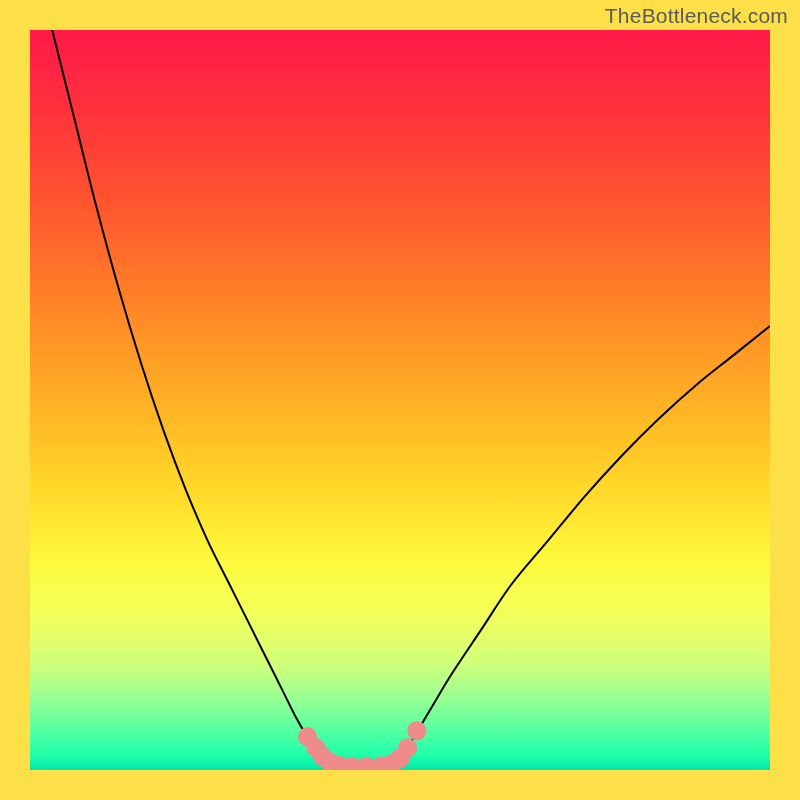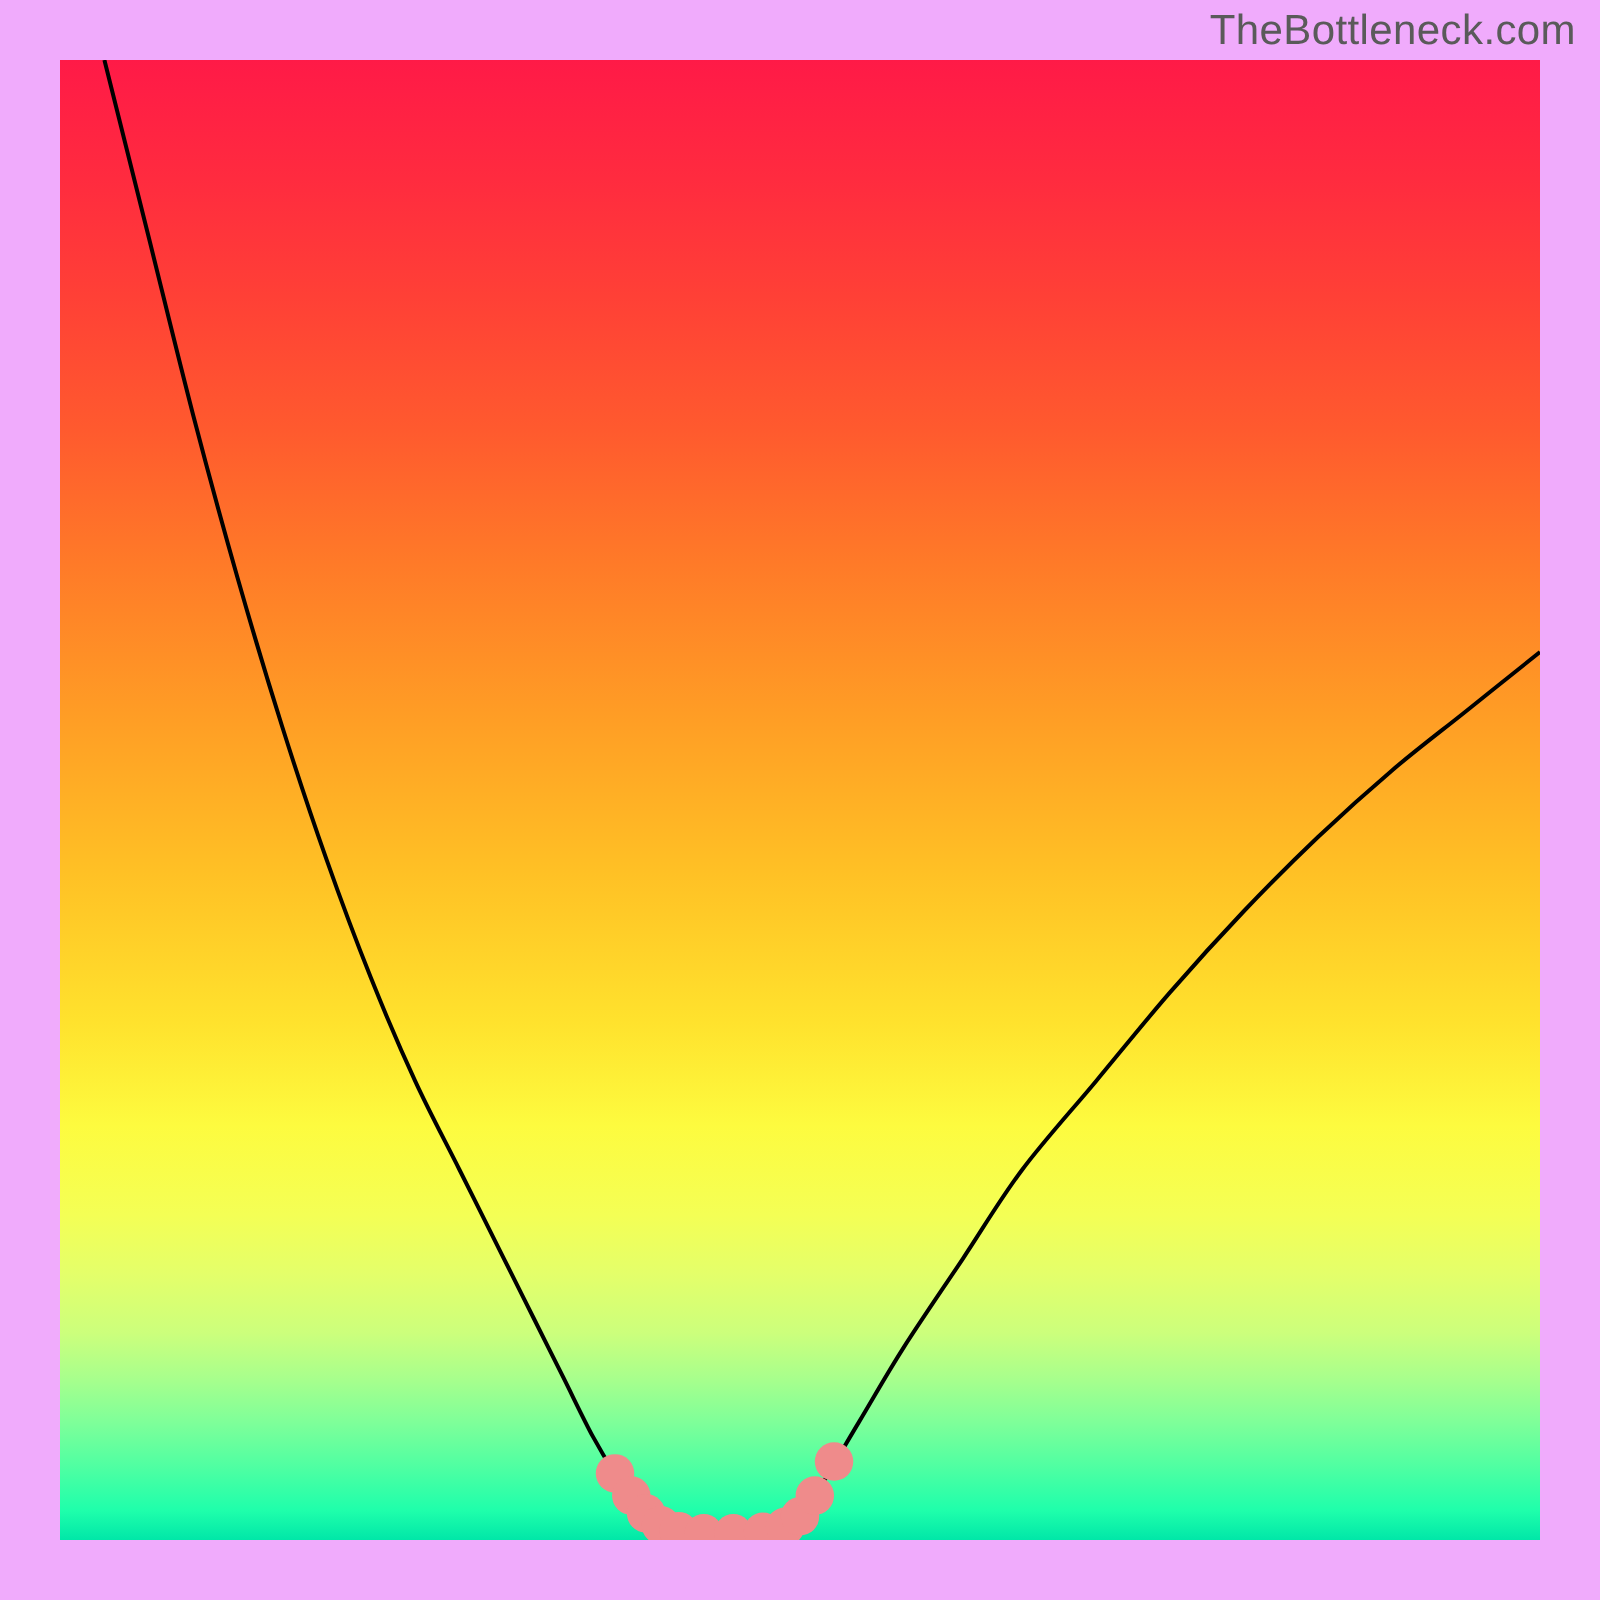--- a/index.html
+++ b/index.html
@@ -11,21 +11,21 @@
     font-family: Arial, sans-serif;
     position: relative;
     overflow: hidden;
   }
   .frame {
     position: absolute;
     top: 0;
     left: 0;
     width: 800px;
     height: 800px;
-    background: #f0abfc;
+    background: #fde047;
   }
   .plot-area {
     position: absolute;
     top: 30px;
     left: 30px;
     width: 740px;
     height: 740px;
     overflow: hidden;
   }
   .gradient {

